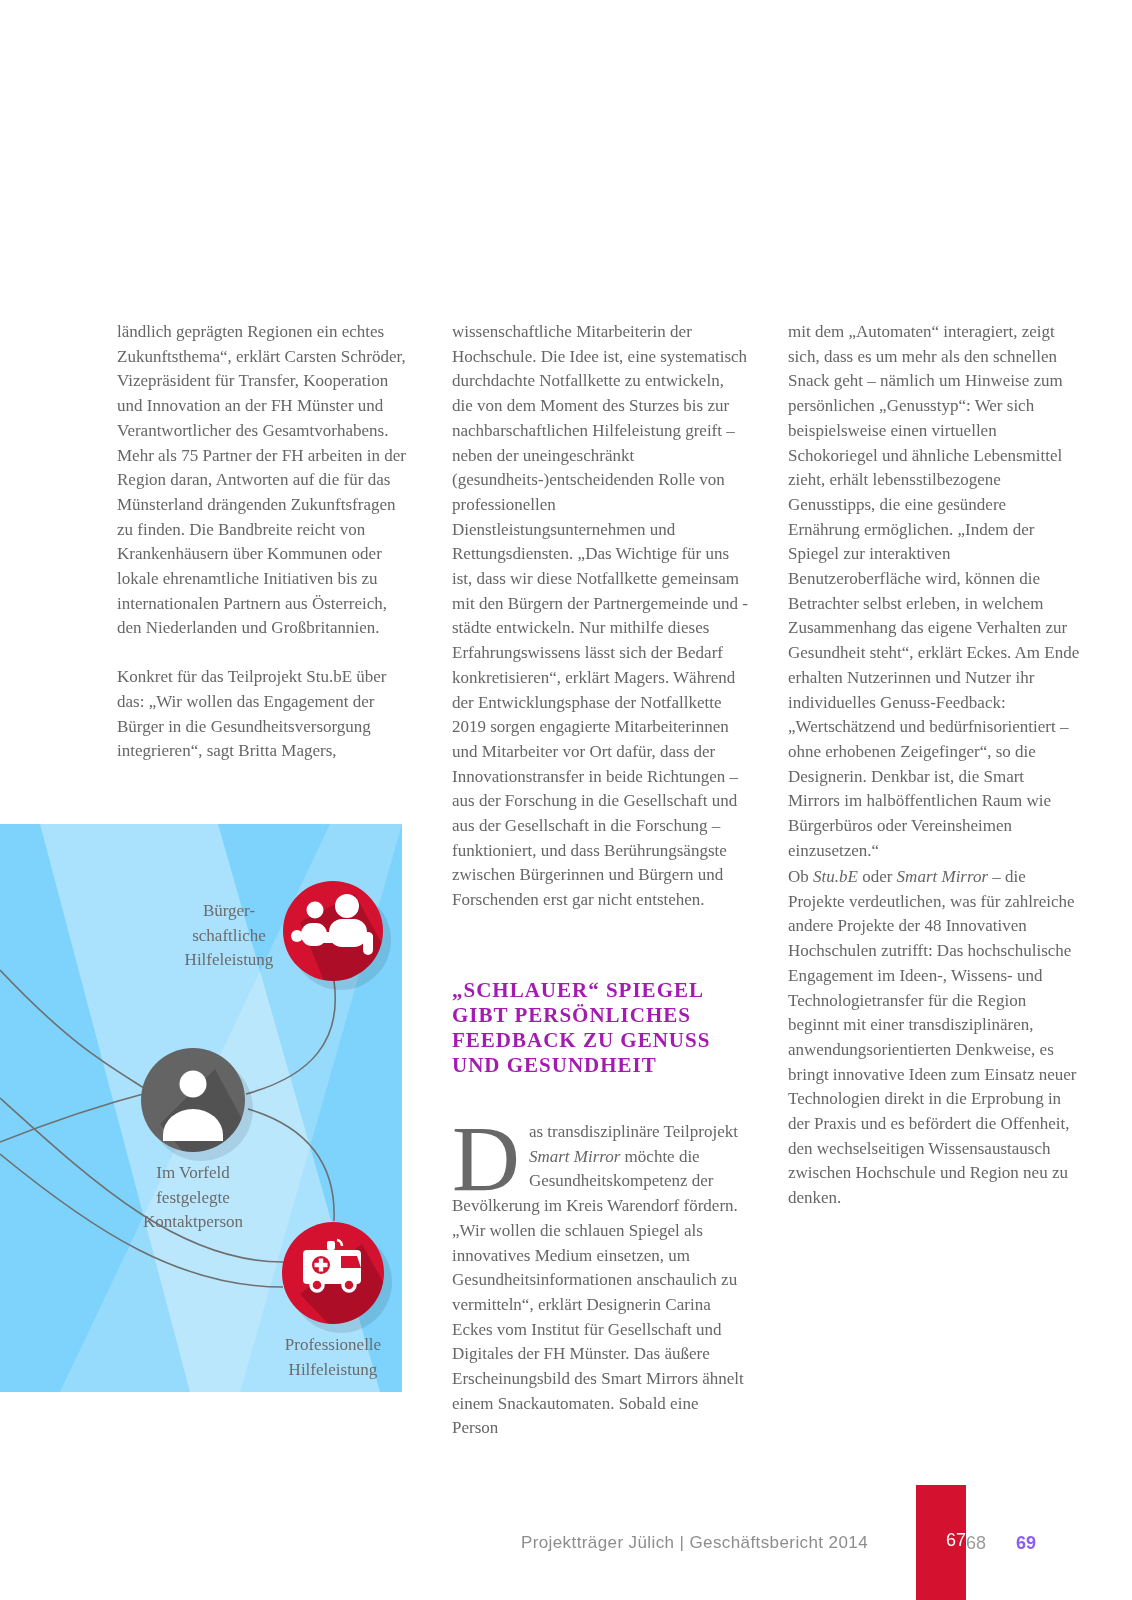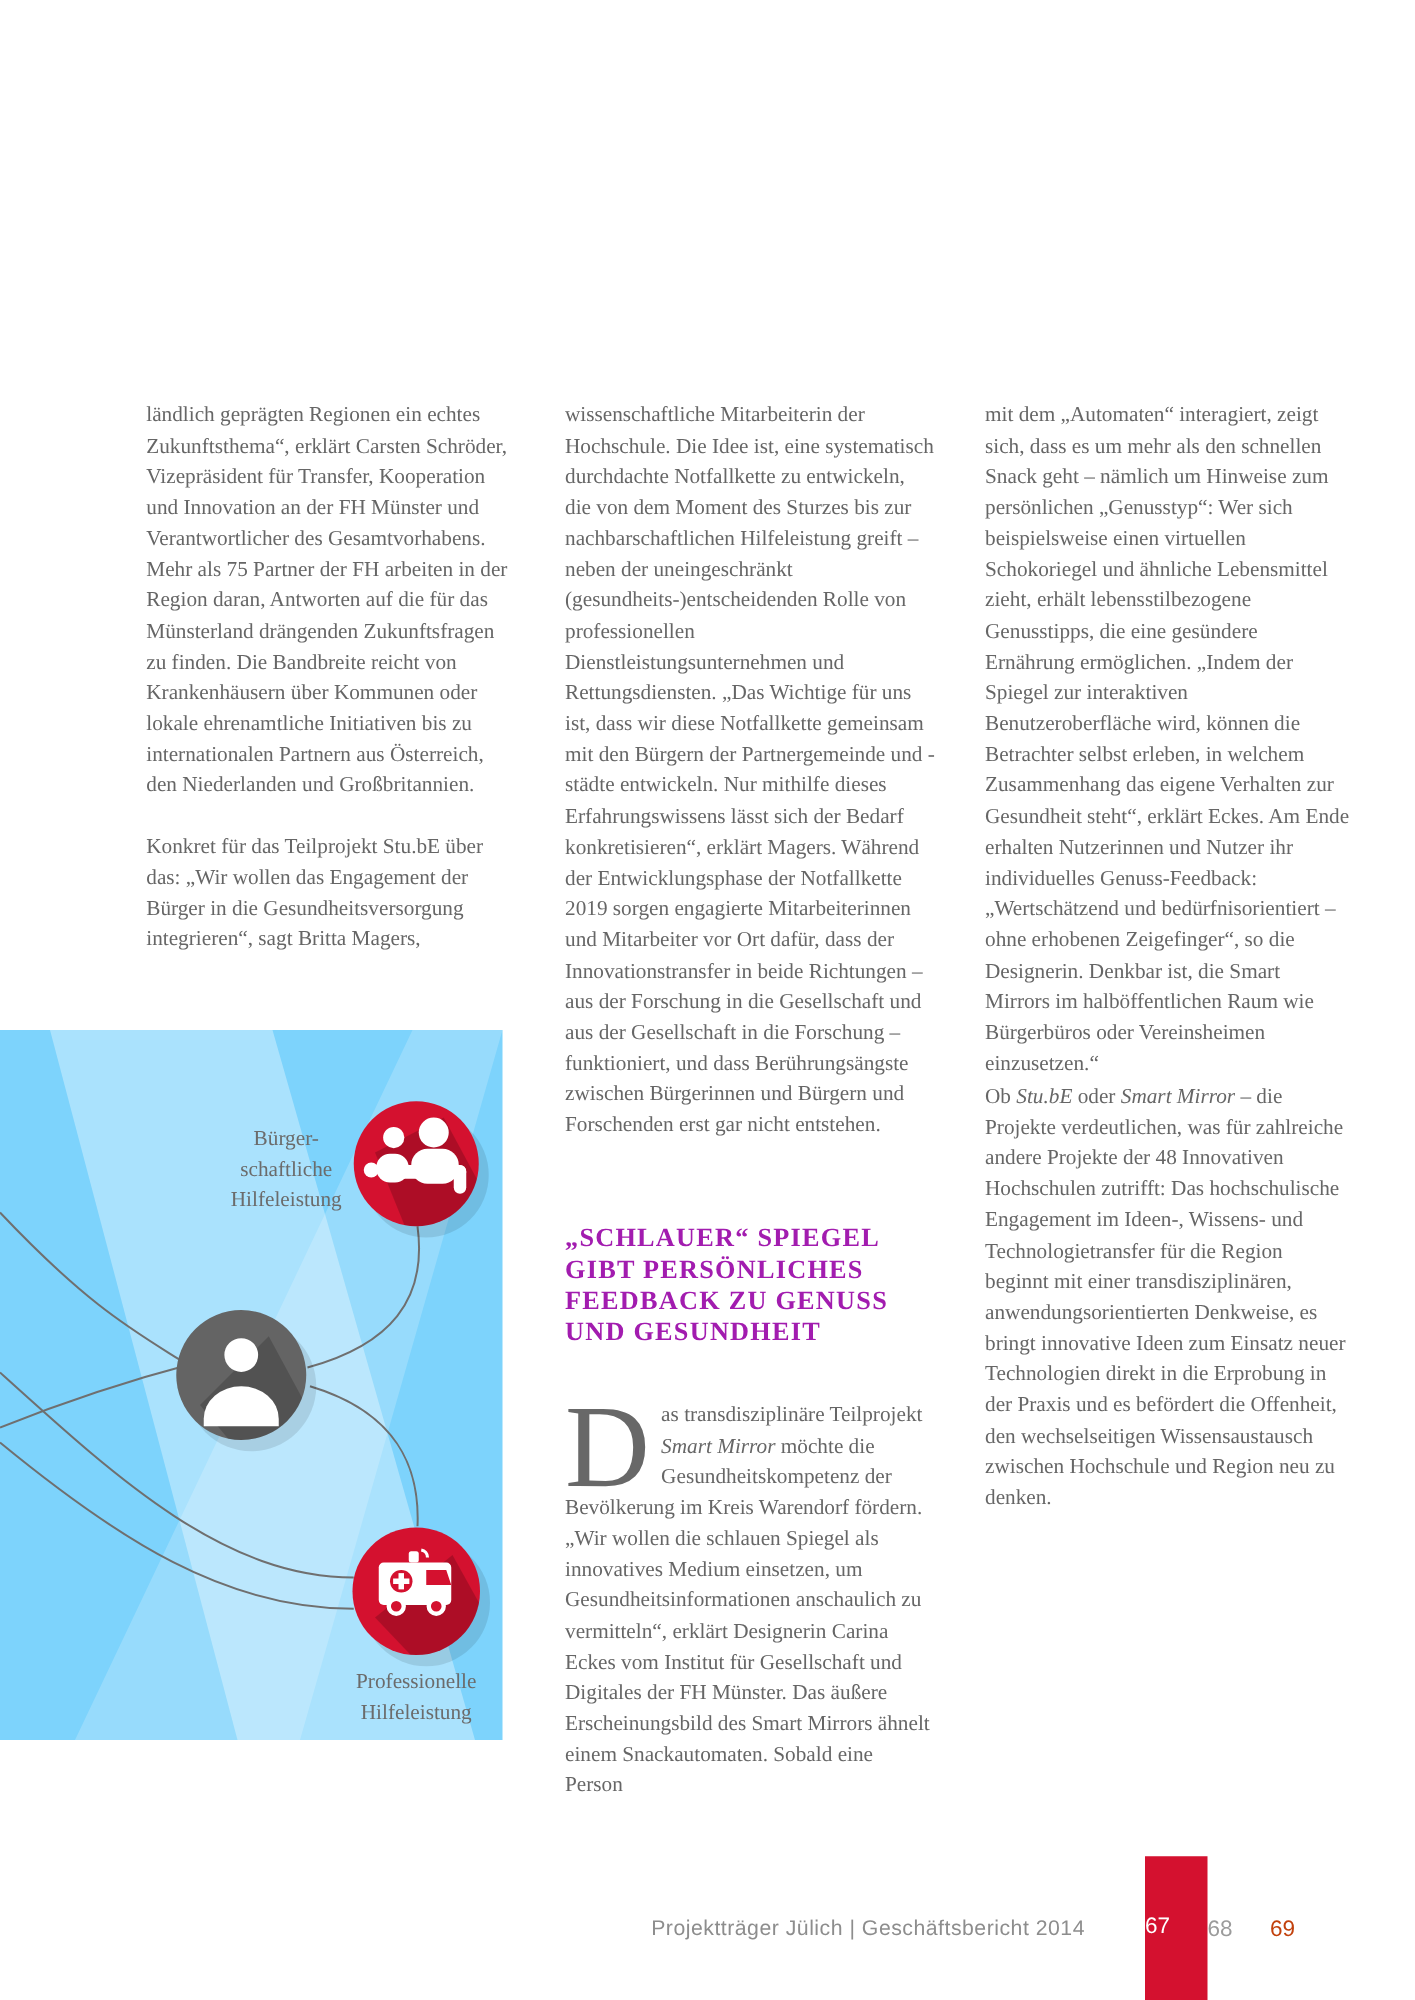--- a/index.html
+++ b/index.html
@@ -33,28 +33,28 @@
   
   .footer-label{
     position:absolute;top:1533px;right:264px;
     font-family:"Liberation Sans","DejaVu Sans",sans-serif;font-weight:300;
     font-size:17px;color:#8d8d8d;letter-spacing:0.4px;
   }
   .page-tab{
     position:absolute;left:916px;top:1485px;width:50px;height:115px;
     background:#D4112F;color:#ffffff;box-sizing:border-box;
     font-family:"Liberation Sans","DejaVu Sans",sans-serif;font-size:18px;
-    text-align:left;padding-top:45px;
+    text-align:right;padding-top:45px;
   }
   .page-num{
     position:absolute;top:1533px;width:46px;
     font-family:"Liberation Sans","DejaVu Sans",sans-serif;font-size:18px;
   }
   .pn-68{left:966px;color:#9b9b9b;}
-  .pn-69{left:1016px;color:#c2410c;}
+  .pn-69{left:1016px;color:#8b5cf6;font-weight:bold;}
 </style>
 </head>
 <body>
 
 <section class="col w1" style="left:117px;top:300px;">
   <p>ländlich geprägten Regionen ein echtes Zukunftsthema“, erklärt Carsten Schröder, Vizepräsident für Transfer, Kooperation und Innovation an der FH Münster und Verantwortlicher des Gesamtvorhabens. Mehr als 75 Partner der FH arbeiten in der Region daran, Antworten auf die für das Münsterland drängenden Zukunftsfragen zu finden. Die Bandbreite reicht von Krankenhäusern über Kommunen oder lokale ehrenamtliche Initiativen bis zu internationalen Partnern aus Österreich, den Niederlanden und Großbritannien.</p>
   <p>Konkret für das Teilprojekt Stu.bE über das: „Wir wollen das Engagement der Bürger in die Gesundheitsversorgung integrieren“, sagt Britta Magers,</p>
 </section>
 
 <section class="col w1" style="left:452px;top:300px;">
@@ -149,20 +149,23 @@
         <rect x="314.5" y="438.8" width="13" height="4.4" fill="#ffffff"></rect>
         <circle cx="317" cy="461" r="6" fill="#D4112F" stroke="#ffffff" stroke-width="3.5"></circle>
         <circle cx="349" cy="461" r="6" fill="#D4112F" stroke="#ffffff" stroke-width="3.5"></circle>
       </g>
     </g>
   </svg>
 
   <div class="illu-label lbl-citizen">Bürger-
 schaftliche
 Hilfeleistung</div>
+  <div class="illu-label lbl-contact">Im Vorfeld
+festgelegte
+Kontaktperson</div>
   <div class="illu-label lbl-professional">Professionelle
 Hilfeleistung</div>
 </div>
 
 <div class="footer-label">Projektträger Jülich | Geschäftsbericht 2014</div>
 <div class="page-tab">67</div>
 <div class="page-num pn-68">68</div>
 <div class="page-num pn-69">69</div>
 
 </body></html>

